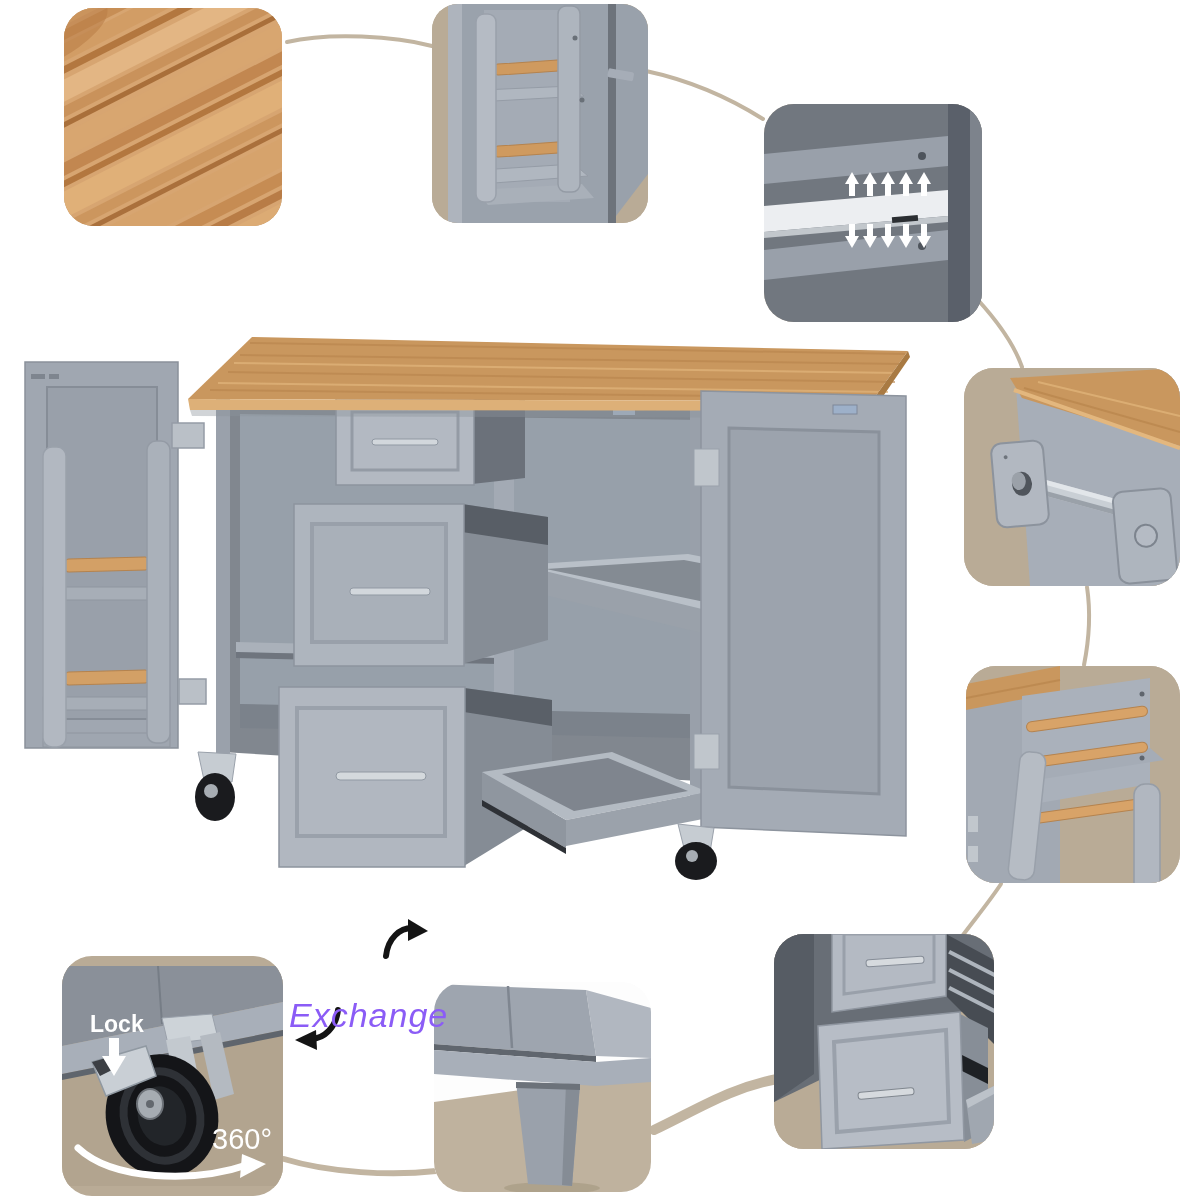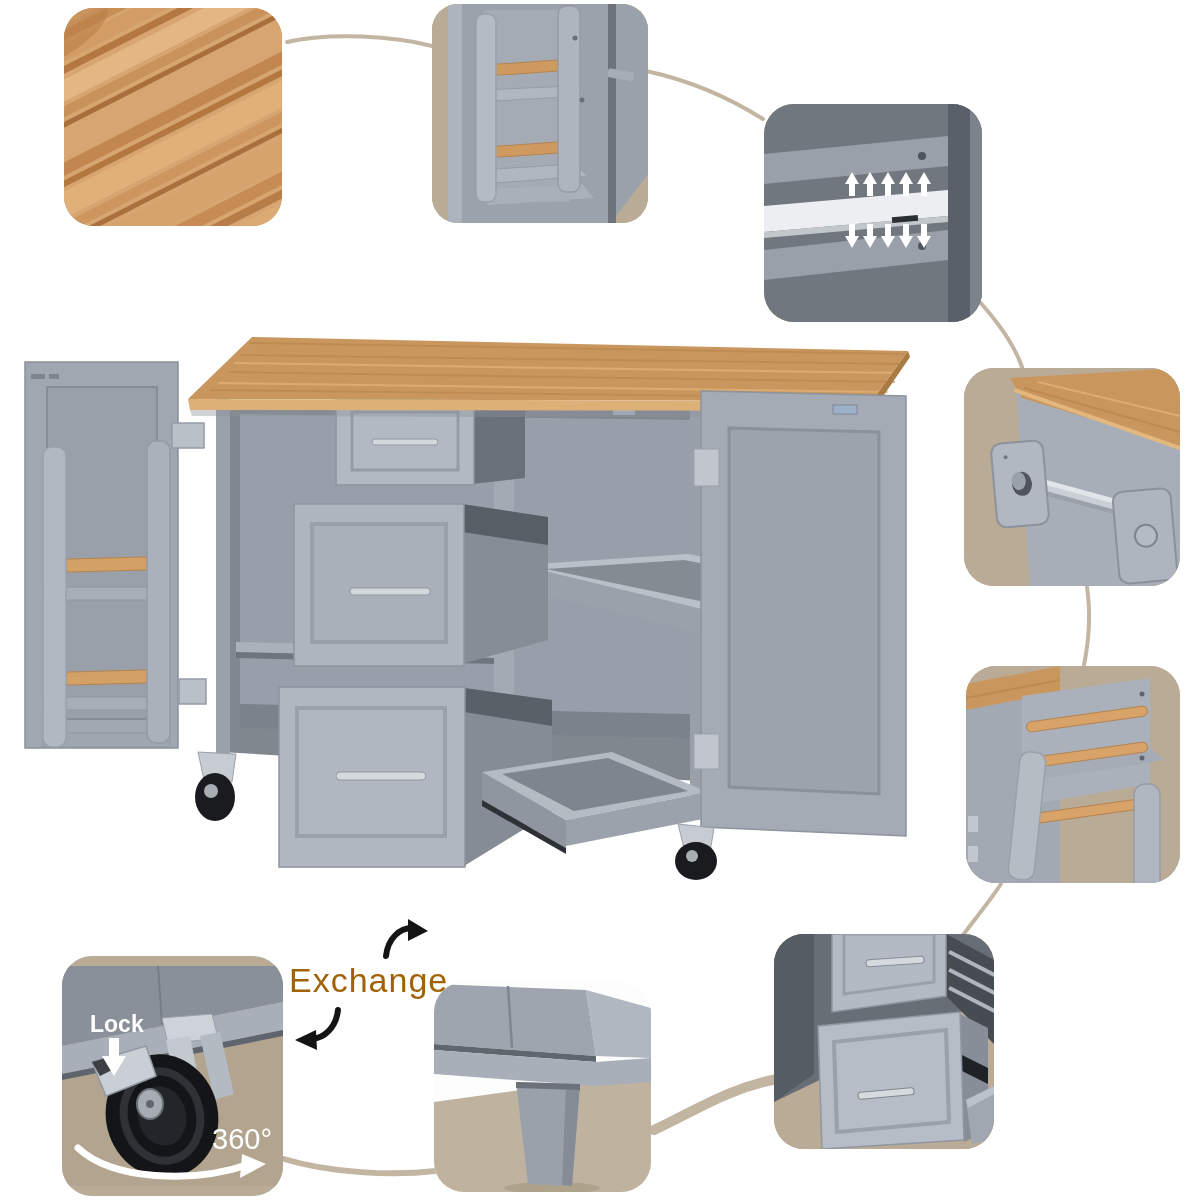--- a/index.html
+++ b/index.html
@@ -4,22 +4,22 @@
 <style>
   html,body{margin:0;padding:0;}
   body{
     width:1200px;height:1200px;position:relative;background:#ffffff;
     font-family:"Liberation Sans",sans-serif;overflow:hidden;
   }
   .stage{position:absolute;left:0;top:0;width:1200px;height:1200px;}
   .callout{position:absolute;border-radius:30px;overflow:hidden;background:#b9ab96;}
   .callout svg{display:block;width:100%;height:100%;}
   #exchange-label{
-    position:absolute;left:289px;top:961px;width:160px;
-    font-size:34px;color:#a16207;letter-spacing:1px;
+    position:absolute;left:289px;top:996px;width:160px;
+    font-size:34px;color:#8b5cf6;letter-spacing:1px;font-style:italic;
   }
   svg text{font-family:"Liberation Sans",sans-serif;}
 </style>
 </head>
 <body>
 
 <svg class="stage" viewBox="0 0 1200 1200">
   <g stroke="#c2b5a1" fill="none" stroke-linecap="round">
     <path d="M287,42 C330,32 395,36 432,46" stroke-width="4"></path>
     <path d="M646,71 C688,80 728,97 763,119" stroke-width="4"></path>

